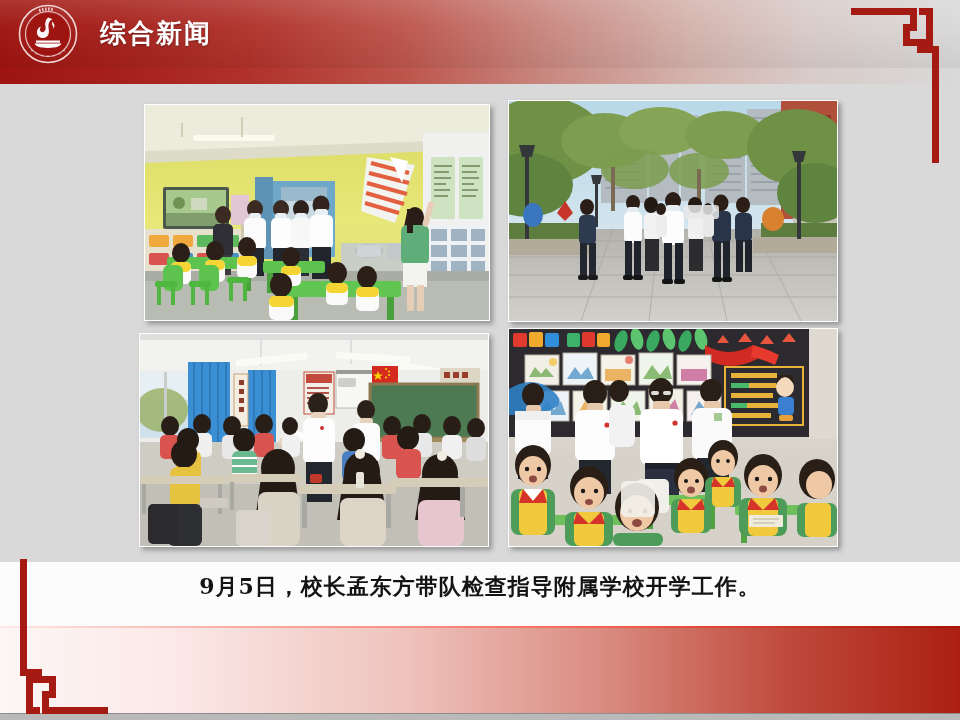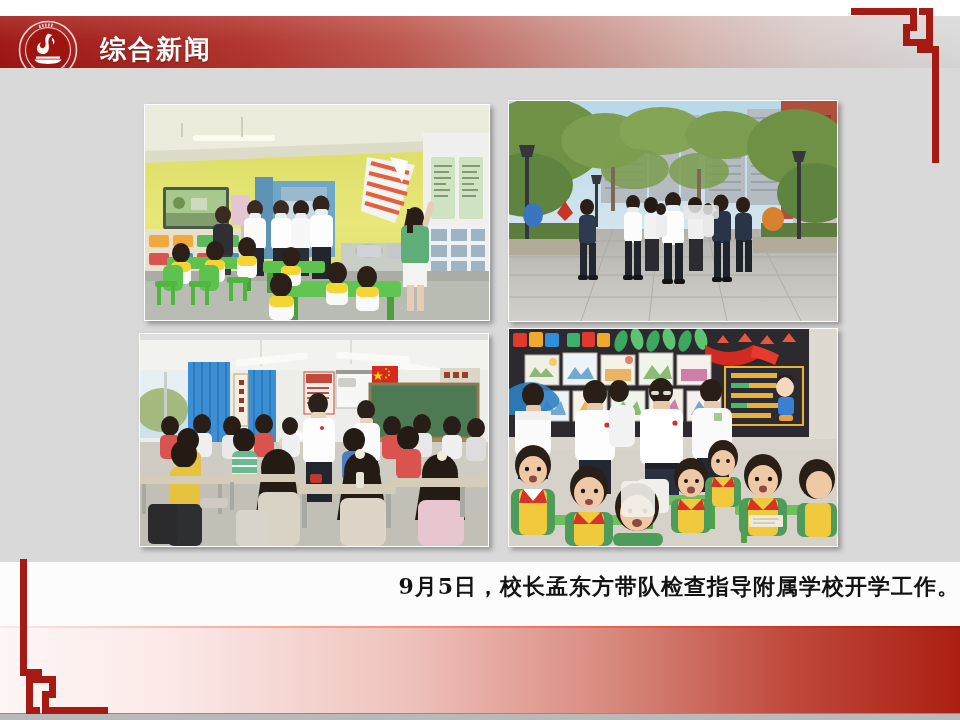--- a/index.html
+++ b/index.html
@@ -28,21 +28,21 @@
     background:linear-gradient(90deg,#fde9e7 0%,#fbb3ab 22%,#fa8a7d 45%,#ef5c49 66%,#c82c1a 86%,#a51406 100%);
   }
   .bottom-strip{
     position:absolute;left:0;top:713px;width:960px;height:7px;
     background:#b9b9b9;
     border-top:1px solid #8d8d8d;
   }
 
   
   .header{
-    position:absolute;left:0;top:16px;width:960px;height:52px;
+    position:absolute;left:0;top:0;width:960px;height:84px;
     background:linear-gradient(90deg,#9e1410 0%,#a6201b 12%,#b0322b 26%,#bd554c 42%,#c98b83 58%,#d4b3ad 72%,#d8cbc8 84%,#d9d9d9 100%);
     overflow:hidden;
   }
   .header-sheen{
     position:absolute;left:0;top:0;width:960px;height:68px;
     background:linear-gradient(180deg,rgba(255,255,255,.14) 0%,rgba(255,255,255,.03) 38%,rgba(0,0,0,.05) 100%);
   }
   .logo{
     position:absolute;left:18px;top:4px;width:60px;height:60px;
   }
@@ -67,21 +67,21 @@
   }
   .photo .inner{position:absolute;inset:0;}
 
   #photo-1{left:144px;top:104px;width:344px;height:215px;}
   #photo-2{left:508px;top:100px;width:328px;height:220px;}
   #photo-3{left:139px;top:333px;width:348px;height:212px;}
   #photo-4{left:508px;top:328px;width:328px;height:217px;}
 
   
   .caption{
-    position:absolute;left:0;top:572px;width:960px;text-align:right;
+    position:absolute;left:0;top:572px;width:960px;text-align:center;
     font-family:"DejaVu Serif","Liberation Serif",serif;
     font-weight:bold;font-size:22px;color:#131313;letter-spacing:1px;
     white-space:nowrap;
   }
 </style>
 </head>
 <body>
 
 <div class="slide">
 

